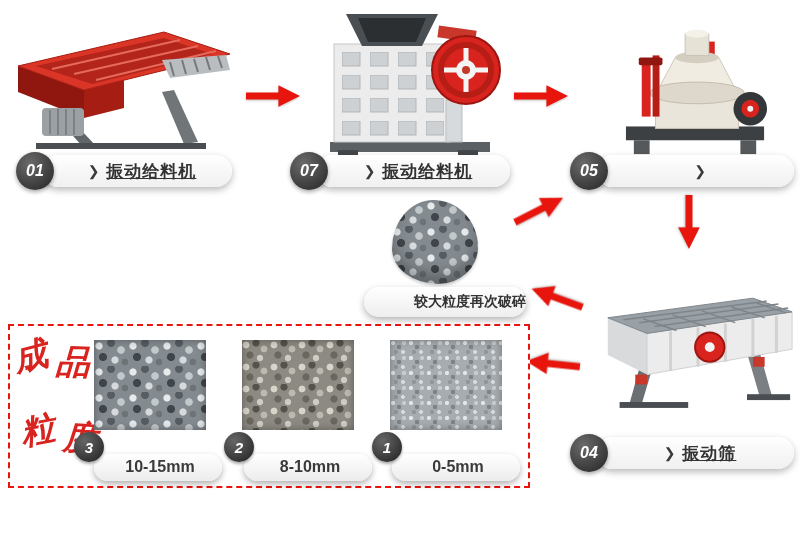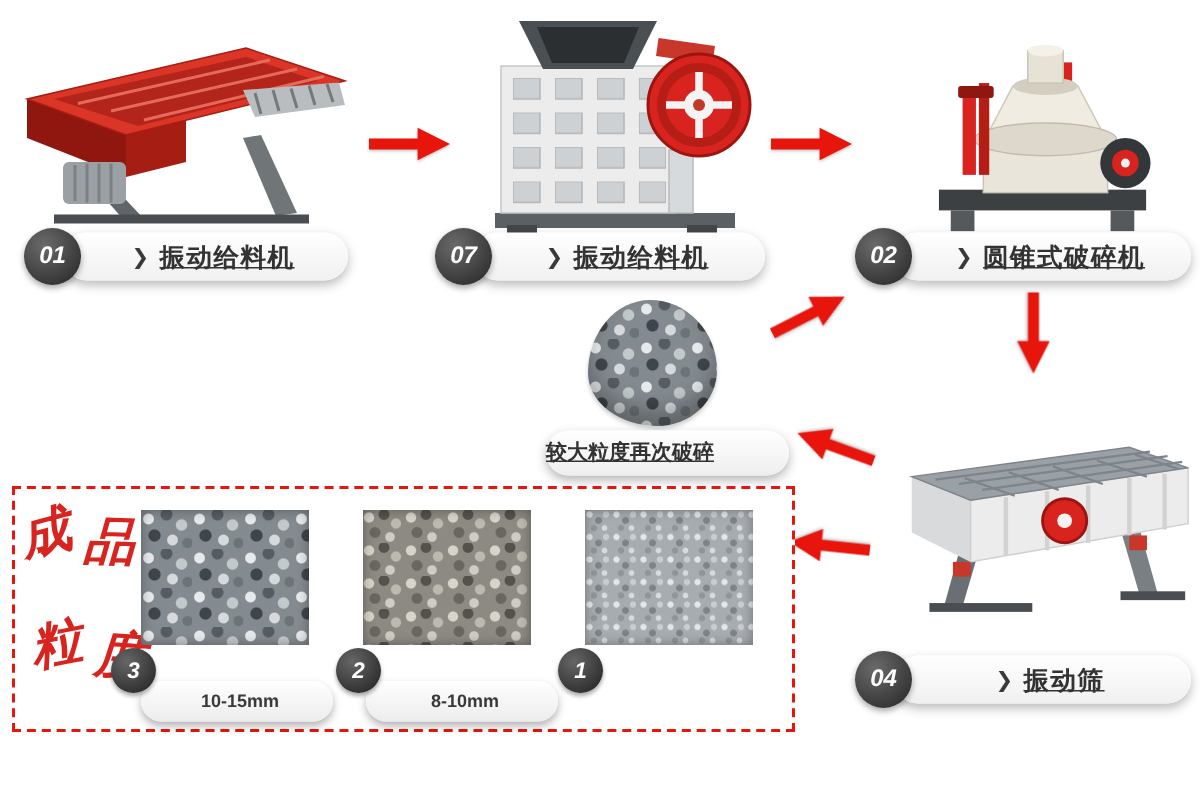--- a/index.html
+++ b/index.html
@@ -33,22 +33,22 @@
     position:absolute;left:392px;top:200px;width:86px;height:84px;
     border-radius:48% 52% 46% 54%/58% 56% 44% 42%;
     box-shadow:inset 0 -10px 14px rgba(0,0,0,.28), 0 2px 3px rgba(0,0,0,.2);
   }
 
   
   .recrush{
     position:absolute;left:364px;top:287px;width:162px;height:30px;
     background:linear-gradient(#ffffff,#eeeeee);border-radius:15px;
     box-shadow:0 3px 7px rgba(0,0,0,.3);
-    display:flex;align-items:center;justify-content:flex-start;
-    font-weight:bold;font-size:14px;color:#333;text-decoration:underline;
+    display:flex;align-items:center;justify-content:flex-end;
+    font-weight:bold;font-size:14px;color:#333;
   }
 
   
   .products-box{
     position:absolute;left:8px;top:324px;width:522px;height:164px;
     border:2px dashed #e8150d;box-sizing:border-box;background:#fff;
   }
   .cal-title{
     position:absolute;left:10px;top:10px;width:80px;height:140px;
     display:grid;grid-template-columns:38px 38px;row-gap:16px;
@@ -101,21 +101,21 @@
     background:radial-gradient(circle at 35% 30%,#666,#1f1f1f);
     color:#fff;font-style:italic;font-weight:bold;font-size:15px;
     display:flex;align-items:center;justify-content:center;z-index:2;
     box-shadow:0 2px 3px rgba(0,0,0,.35);
   }
   .size-pill{
     margin-left:-10px;height:27px;min-width:92px;
     background:linear-gradient(#ffffff,#ececec);border-radius:14px;
     box-shadow:0 3px 6px rgba(0,0,0,.3);
     display:flex;align-items:center;justify-content:center;
-    padding:0 16px 0 20px;font-weight:bold;font-size:12px;color:#3a3a3a;margin-top:40px;
+    padding:0 16px 0 20px;font-weight:bold;font-size:16px;color:#3a3a3a;margin-top:40px;
   }
 </style>
 </head>
 <body>
 
 <div class="stage">
 
   <svg class="machine" style="left:12px;top:22px;width:225px;height:132px" viewBox="0 0 225 132">
     <polygon points="40,90 52,90 84,124 70,124" fill="#606569"></polygon>
     <polygon points="150,70 162,68 186,120 172,122" fill="#707578"></polygon>
@@ -224,24 +224,23 @@
 
   <div class="step" style="left:290px;top:152px;width:220px">
     <div class="step-badge">07</div>
     <div class="step-ribbon">
       <span class="chev">❯</span>
       <span class="step-text">振动给料机</span>
     </div>
   </div>
 
   <div class="step" style="left:570px;top:152px;width:224px">
-    <div class="step-badge">02</div>
-    <div class="step-ribbon">
-      <span class="chev">❯</span>
-      <span class="step-text">圆锥式破碎机</span>
+    <div class="step-badge">05</div>
+    <div class="step-ribbon">
+      <span class="chev">❯</span>
     </div>
   </div>
 
   <div class="step" style="left:570px;top:434px;width:224px">
     <div class="step-badge">04</div>
     <div class="step-ribbon">
       <span class="chev">❯</span>
       <span class="step-text">振动筛</span>
     </div>
   </div>
@@ -267,16 +266,17 @@
     <div class="size-tag" style="left:64px;top:106px">
       <div class="size-badge">3</div>
       <div class="size-pill">10-15mm</div>
     </div>
     <div class="size-tag" style="left:214px;top:106px">
       <div class="size-badge">2</div>
       <div class="size-pill">8-10mm</div>
     </div>
     <div class="size-tag" style="left:362px;top:106px">
       <div class="size-badge">1</div>
+      <div class="size-pill">0-5mm</div>
     </div>
   </div>
 
 </div>
 
 </body></html>

